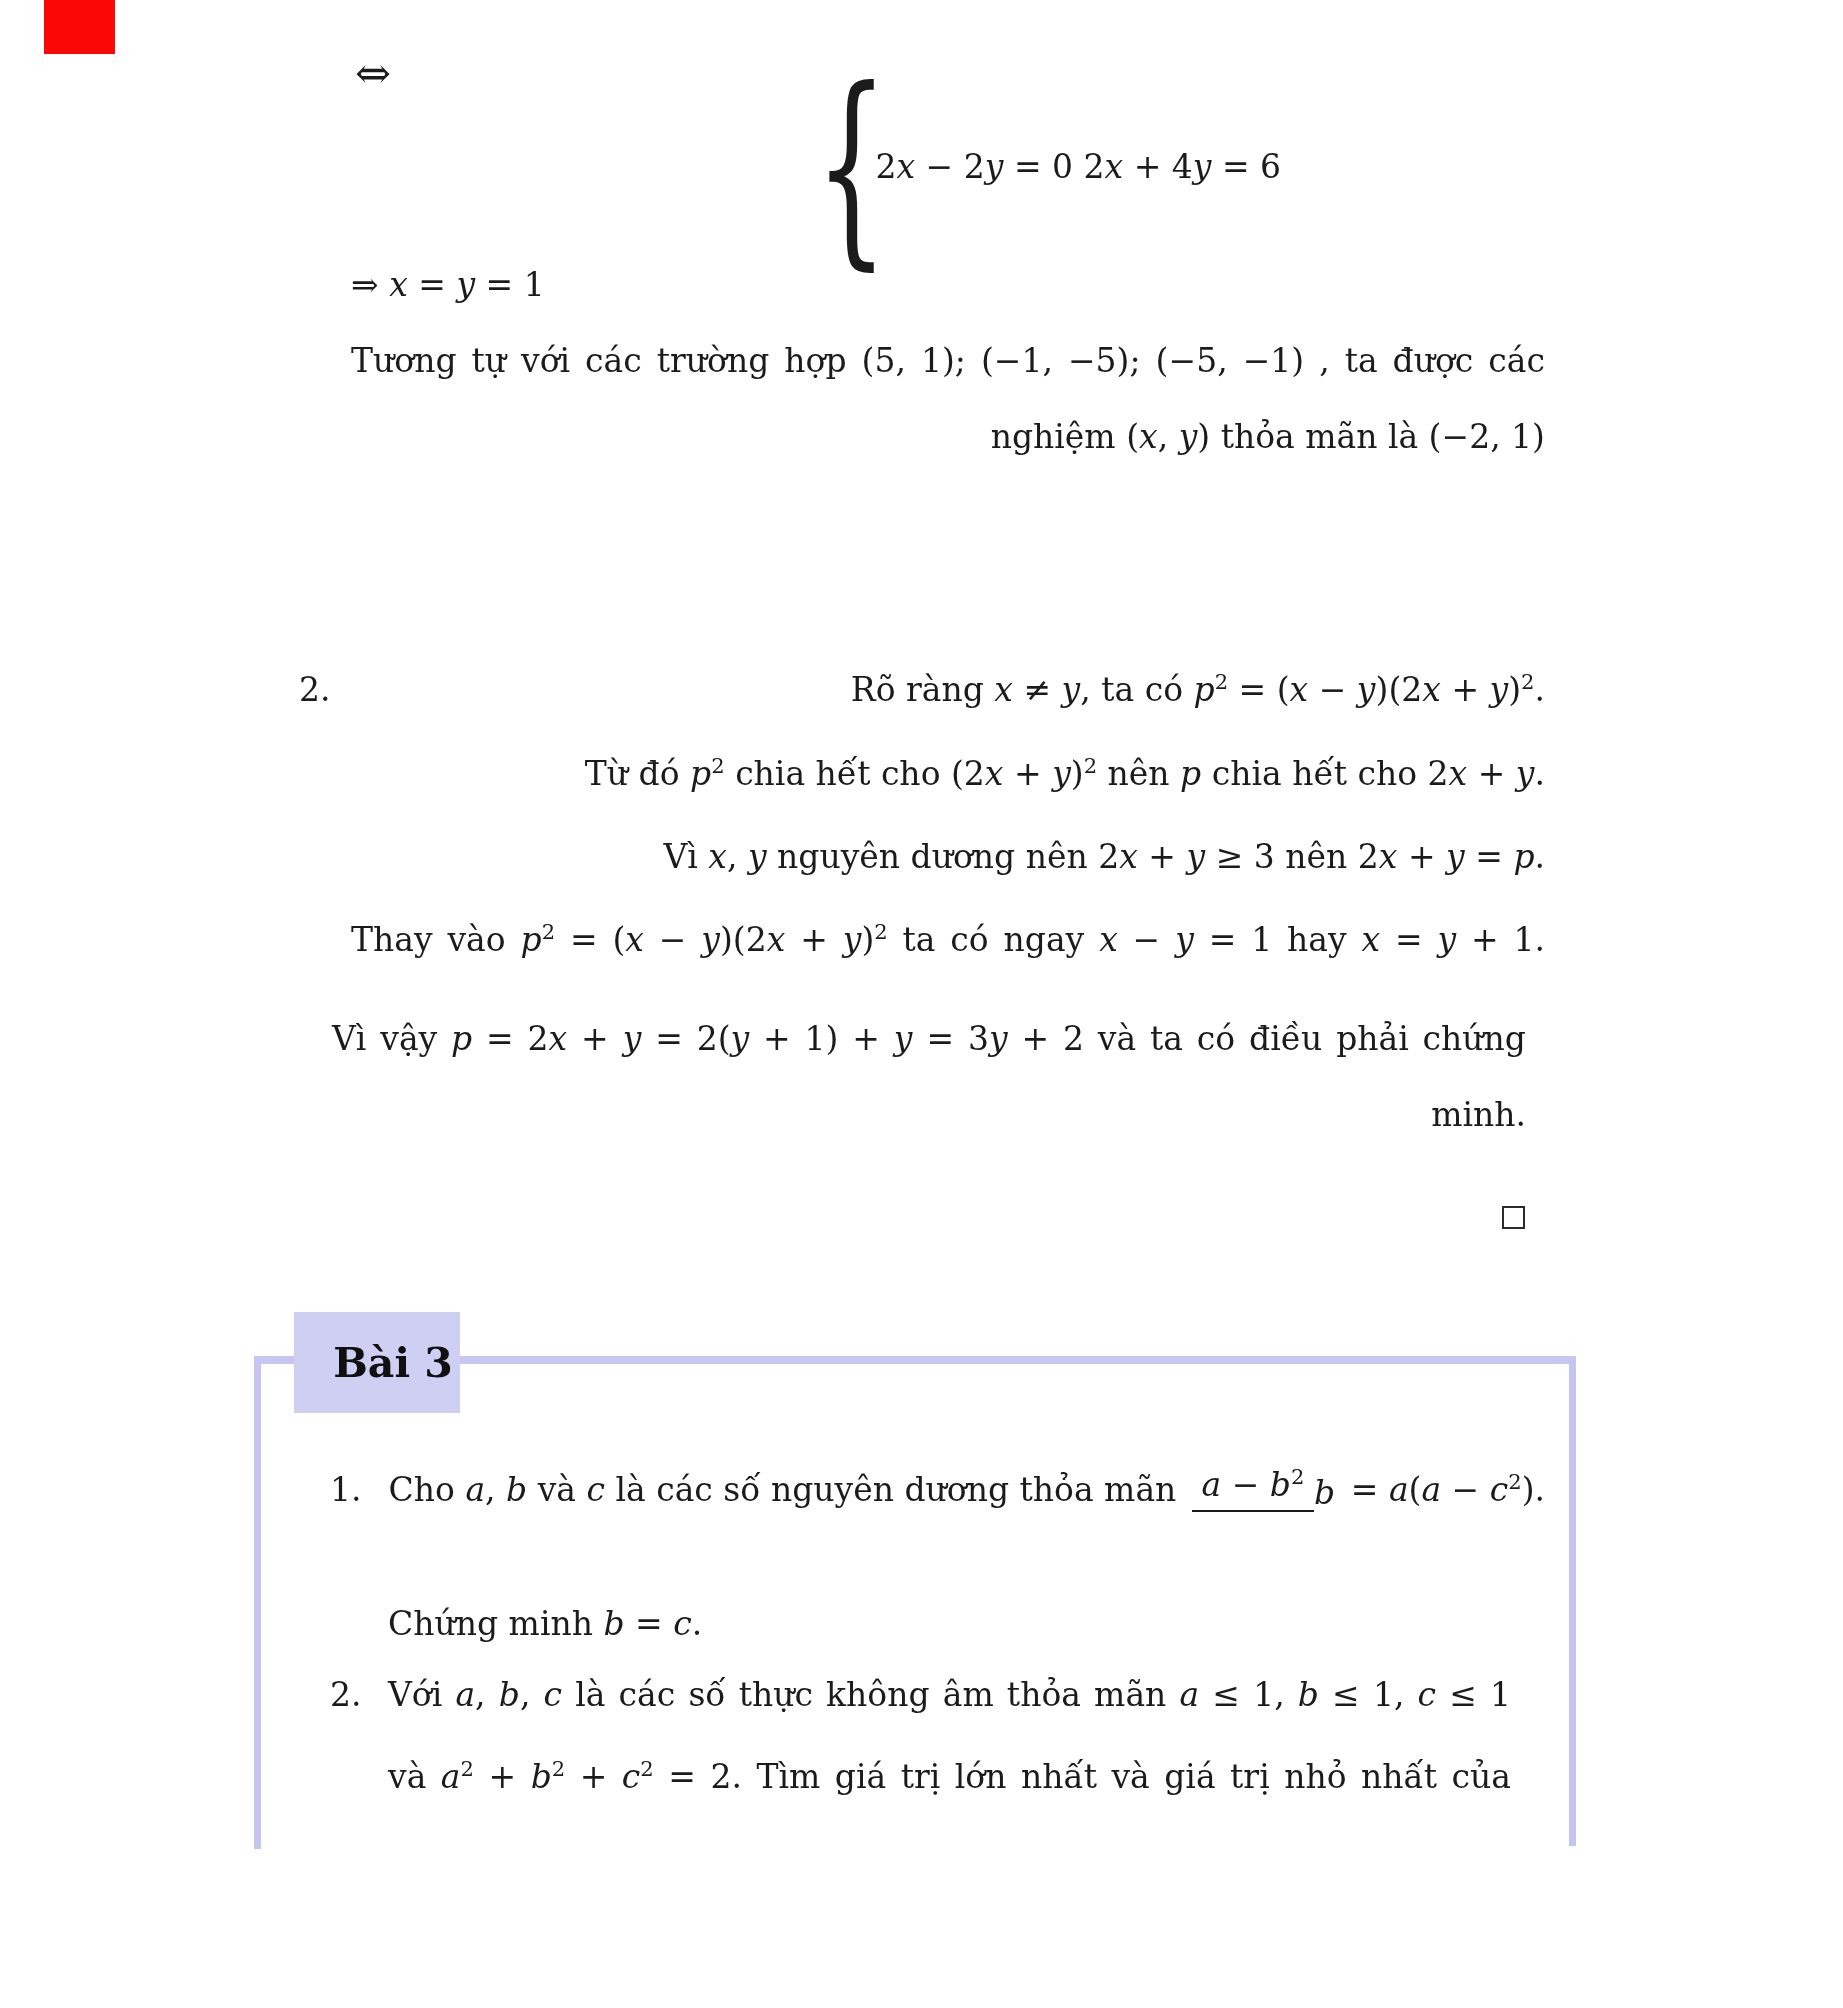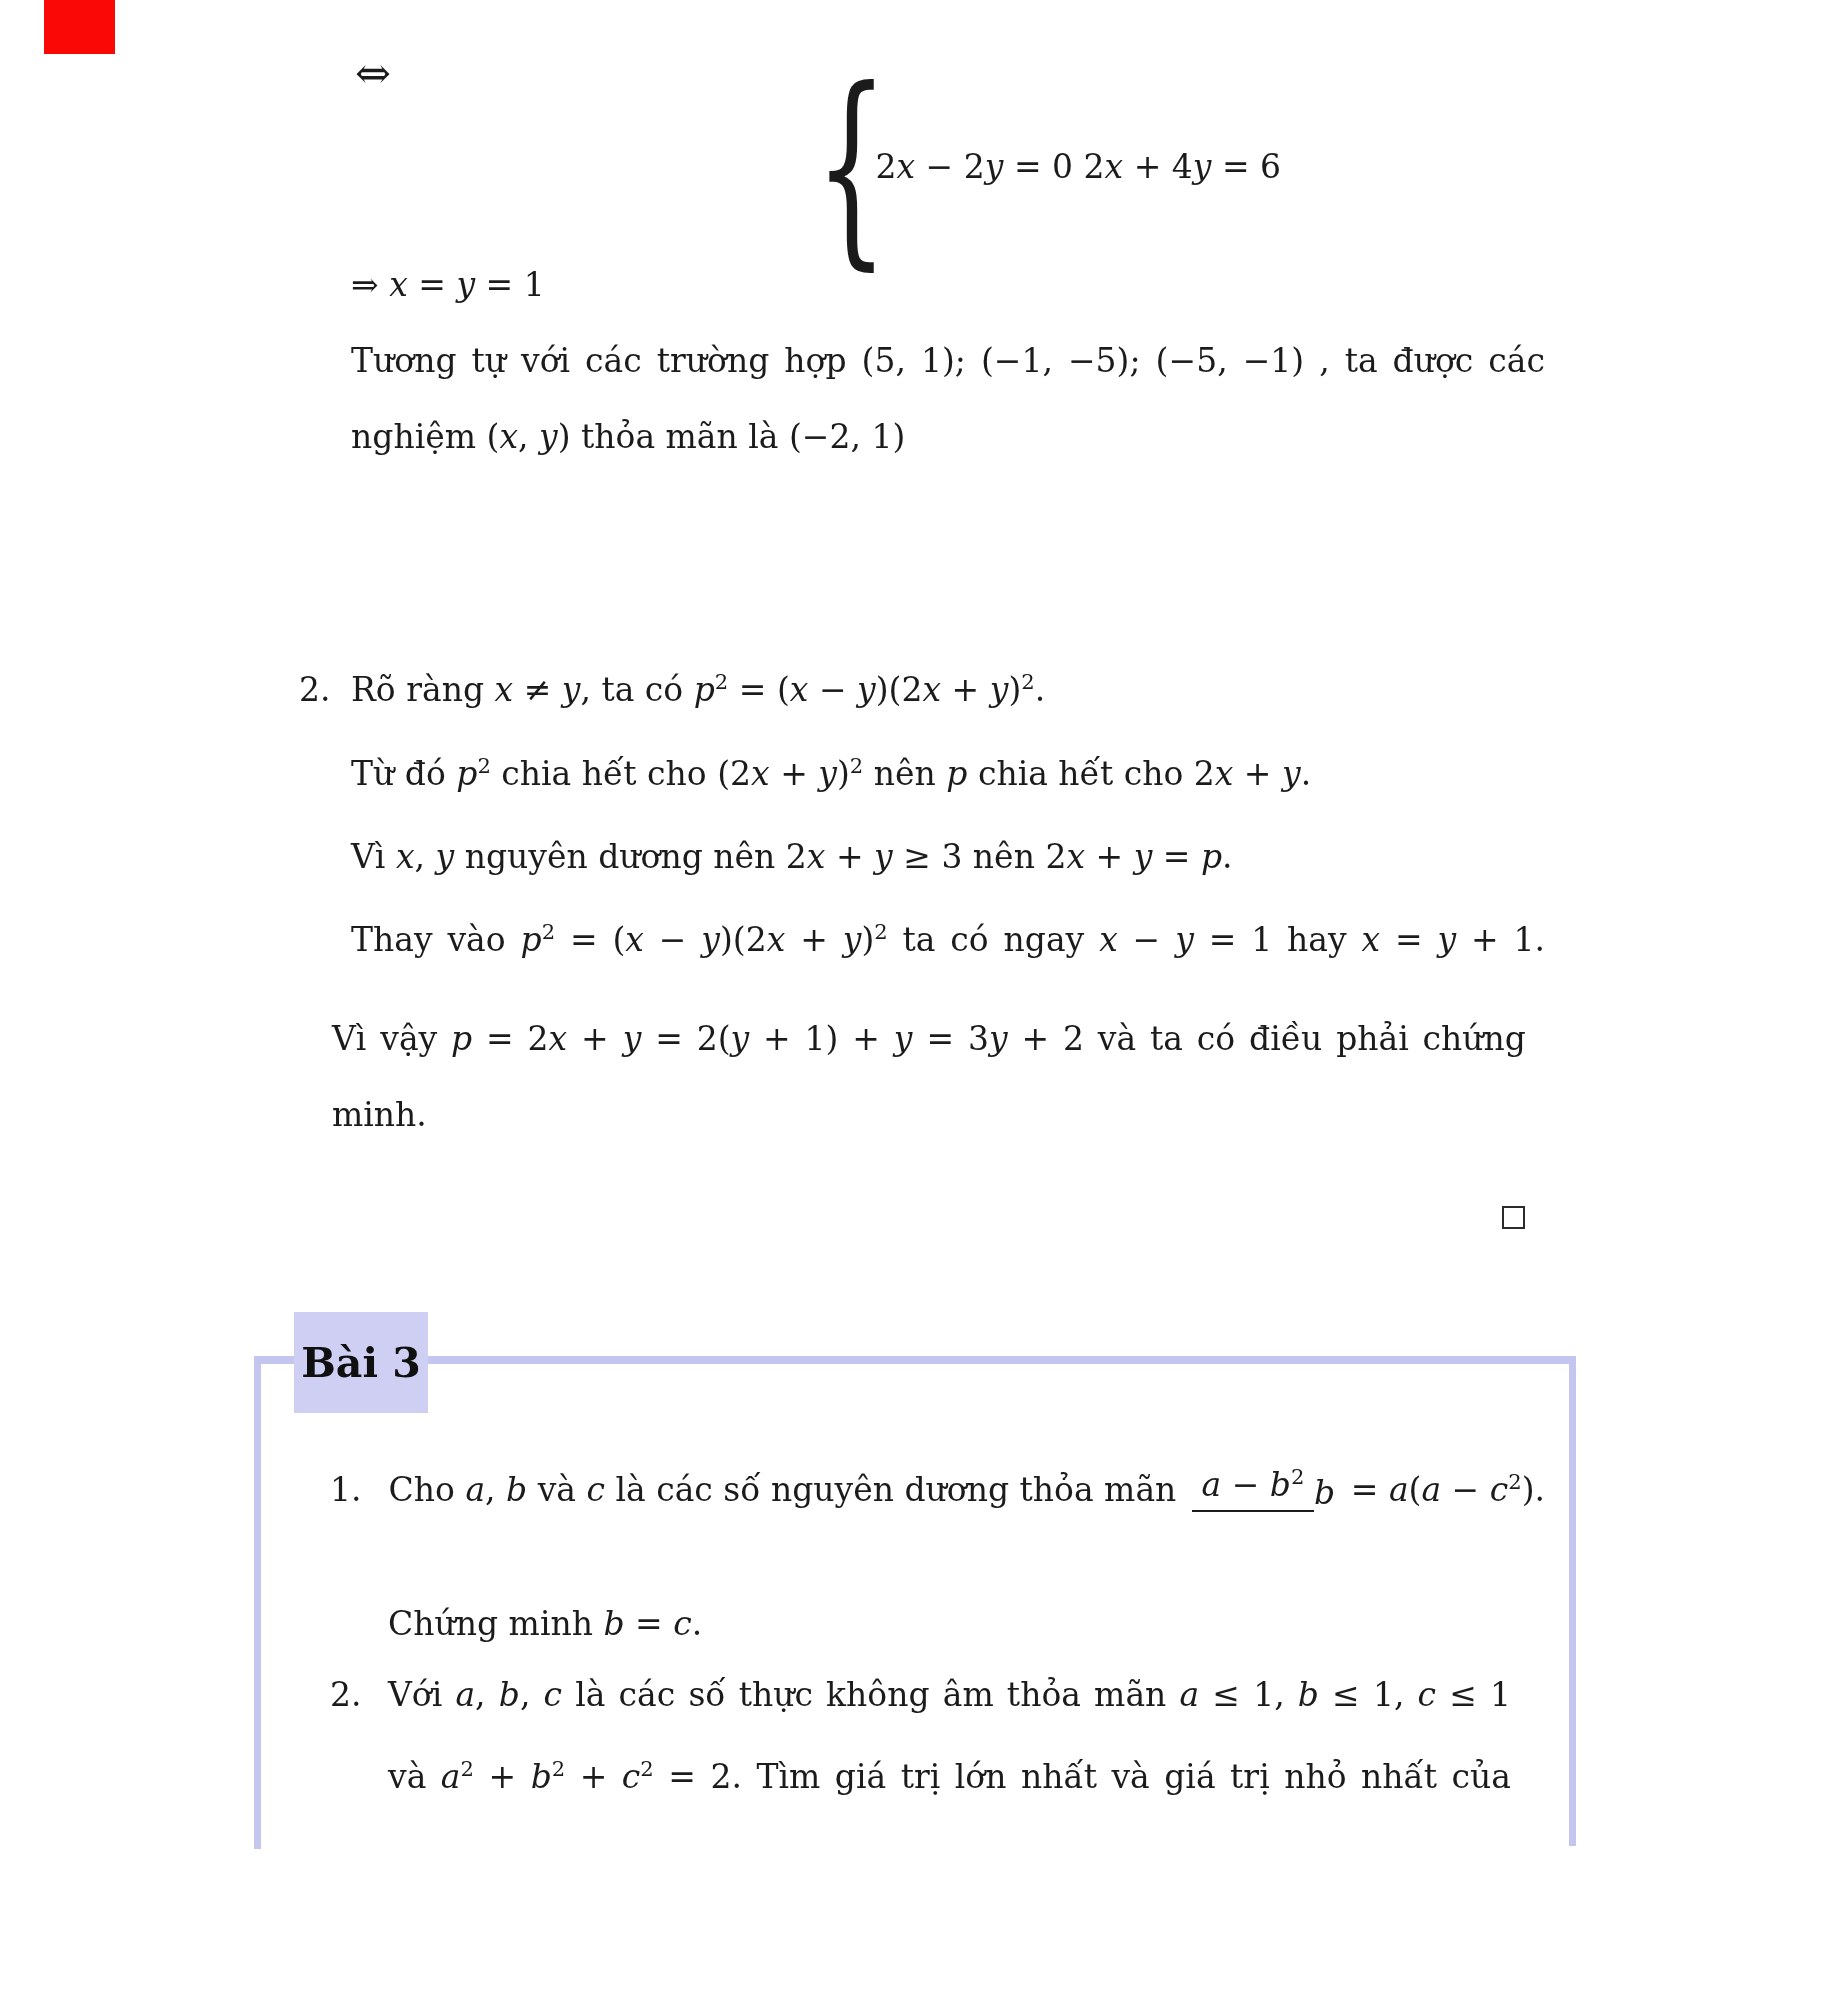--- a/index.html
+++ b/index.html
@@ -1,21 +1,21 @@
 <!DOCTYPE html>
 <html style="--text: #1b1b1b; --marker: #f90805; --frame: #c5c6f0; --label_bg: #cfcff4; --qed_border: #2b2b2b;"><head>
 <meta charset="utf-8">
 <title>Document</title>
 <style>
   html,body{margin:0;padding:0;background:#ffffff;}
   .page{position:relative;width:1844px;height:2009px;background:#ffffff;overflow:hidden;
         font-family:"DejaVu Serif","Liberation Serif",serif;color:var(--text,#1b1b1b);font-size:33px;}
   .abs{position:absolute;}
   .line{line-height:76px;}
-  .nowrap{white-space:nowrap;}
+  .nowrap{white-space:nowrap;text-align:right;}
   .just{text-align:justify;text-align-last:justify;}
   .para{width:1194px;}
   sup{font-size:64%;line-height:0;vertical-align:super;}
   i{font-style:italic;}
 
   
   .red-marker{left:44px;top:0;width:71px;height:54px;background:var(--marker,#f90805);}
 
   
   .iff{left:355px;top:52px;font-size:43px;line-height:1;}
@@ -30,21 +30,21 @@
   .implies{left:351px;top:247px;}
 
   .qed{left:1502px;top:1206px;width:19.4px;height:19.4px;border:2.9px solid var(--qed_border,#2b2b2b);}
 
   
   .frame-top{left:254px;top:1356px;width:1322px;height:7.8px;background:var(--frame,#c5c6f0);}
   .frame-left{left:254px;top:1356px;width:6.8px;height:493px;background:var(--frame,#c5c6f0);}
   .frame-right{left:1569px;top:1356px;width:6.8px;height:490px;background:var(--frame,#c5c6f0);}
   .bai-label{left:294px;top:1312px;width:134px;height:101px;background:var(--label_bg,#cfcff4);
              display:flex;align-items:center;justify-content:center;
-             font-size:41px;font-weight:700;color:#101010;}
+             font-size:41px;font-weight:700;color:#101010;padding-left:32px;}
 
   
   .b1row{left:330px;top:1467px;display:flex;align-items:center;white-space:nowrap;}
   .b1row .itemno{margin-right:27px;}
   .frac{display:inline-flex;flex-direction:row;align-items:center;margin:0 15.5px;}
   .frac .num{padding:0 9.7px 6.8px 9.7px;border-bottom:2.9px solid #1b1b1b;line-height:1.1;}
   .frac .den{padding-top:6.8px;line-height:1.1;}
 </style>
 </head>
 <body>

